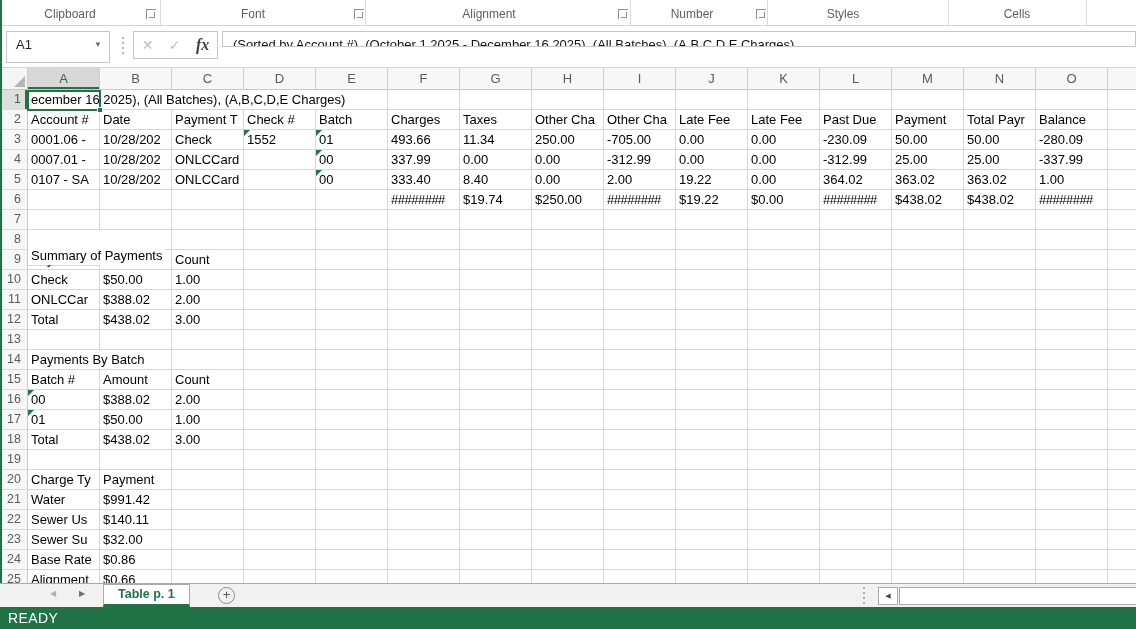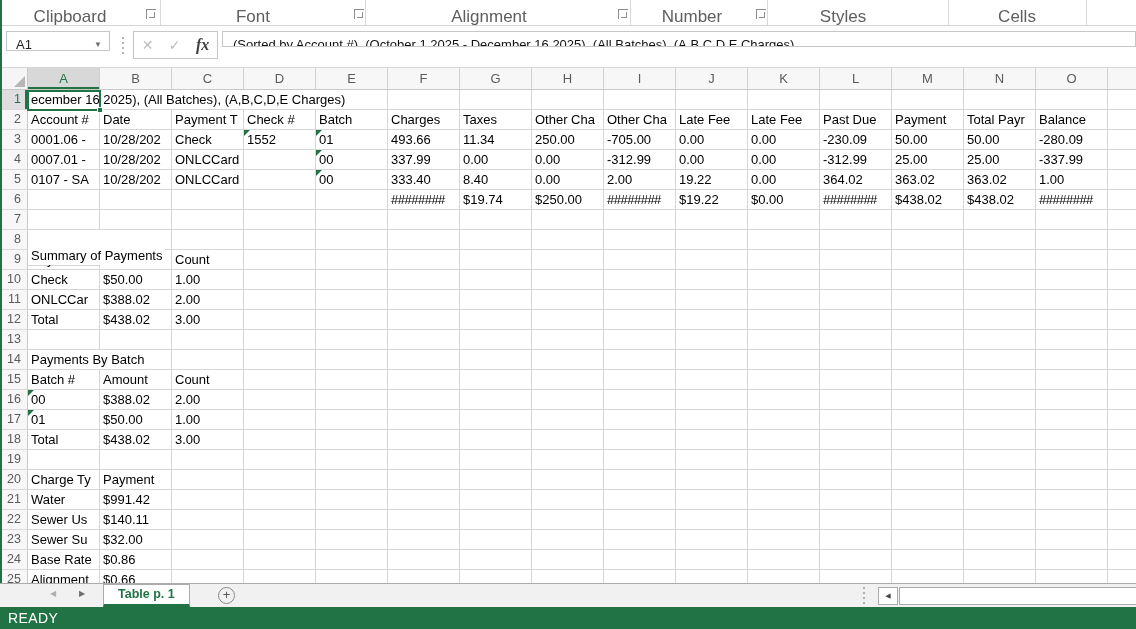--- a/index.html
+++ b/index.html
@@ -1,28 +1,28 @@
 <!DOCTYPE html>
 <html><head>
 <meta charset="utf-8">
 <style>
   * { margin:0; padding:0; box-sizing:border-box; }
   html,body { width:1136px; height:629px; overflow:hidden; }
   body { font-family:"Liberation Sans","DejaVu Sans",sans-serif; background:#fff; position:relative; }
 
   
   .ribbon { position:relative; height:26px; background:#fff; border-bottom:1px solid #d4d4d4; }
-  .rgroup-label { position:absolute; top:7px; transform:translateX(-50%); font-size:17px; color:#5e5e5e; white-space:nowrap; }
+  .rgroup-label { position:absolute; top:7px; transform:translateX(-50%); font-size:12px; color:#5e5e5e; white-space:nowrap; }
   .rsep { position:absolute; top:0; width:1px; height:25px; background:#d9d9d9; }
   .launcher { position:absolute; top:9px; width:10px; height:10px; border-left:1px solid #8e8e8e; border-top:1px solid #8e8e8e; }
   .launcher::after { content:""; position:absolute; right:1px; bottom:1px; width:5px; height:5px; border-right:1px solid #8e8e8e; border-bottom:1px solid #8e8e8e; }
 
   
   .fbar { position:relative; height:42px; background:#fff; border-bottom:1px solid #d4d4d4; }
-  .namebox { position:absolute; left:6px; top:5px; width:104px; height:20px; border:1px solid #c6c6c6; background:#fff;
+  .namebox { position:absolute; left:6px; top:5px; width:104px; height:32px; border:1px solid #c6c6c6; background:#fff;
              font-size:13px; color:#222; line-height:26px; padding-left:9px; }
   .namebox .dd { position:absolute; right:7px; top:0; font-size:8px; color:#6d6d6d; line-height:26px; }
   .vdots { position:absolute; width:2px; height:2px; background:#9a9a9a; border-radius:50%;
            box-shadow:0 -5px 0 #9a9a9a, 0 5px 0 #9a9a9a, 0 10px 0 #9a9a9a; }
   .fbtns { position:absolute; left:133px; top:5px; width:85px; height:28px; border:1px solid #c6c6c6; background:#fff;
            display:flex; align-items:center; justify-content:space-around; }
   .icon-cancel,.icon-enter { color:#bdbdbd; font-size:14px; font-weight:bold; }
   .icon-fx { color:#3f3f3f; font-size:16px; font-style:italic; font-family:"Liberation Serif",serif; font-weight:bold; }
   .finput { position:absolute; left:222px; top:5px; right:0; height:16px; border:1px solid #c6c6c6; background:#fff;
             font-size:13px; color:#111; line-height:26px; padding-left:10px; white-space:nowrap; overflow:hidden; }

